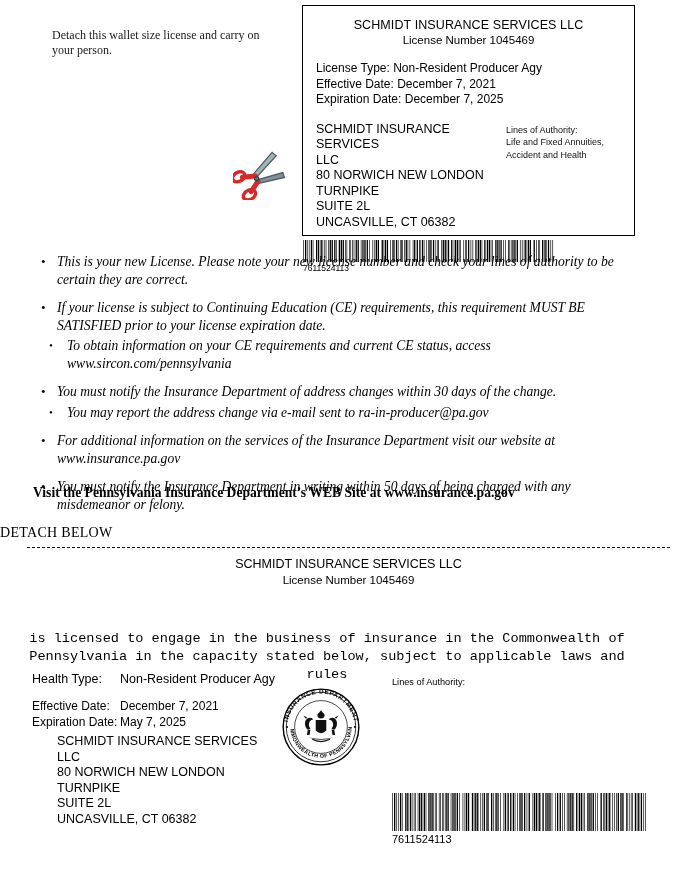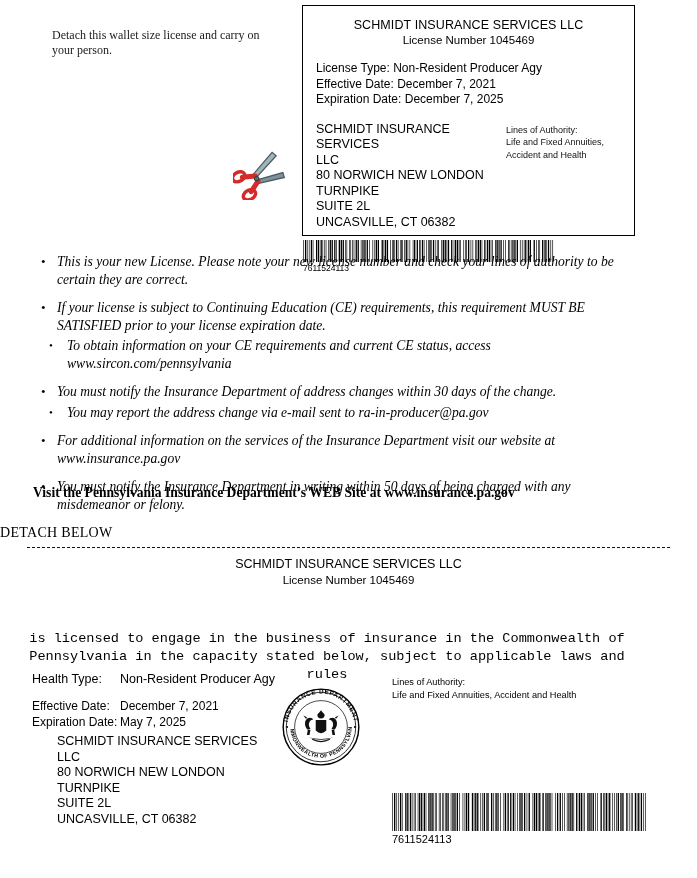--- a/index.html
+++ b/index.html
@@ -474,21 +474,20 @@
   <div>SCHMIDT INSURANCE SERVICES</div>
   <div>LLC</div>
   <div>80 NORWICH NEW LONDON</div>
   <div>TURNPIKE</div>
   <div>SUITE 2L</div>
   <div>UNCASVILLE, CT  06382</div>
 </div>
 
 <div class="abs" id="stub-loa">
   <div>Lines of Authority:</div>
-  <div>Life and Fixed Annuities, Accident and Health</div>
 </div>
 
 <div class="abs" id="seal">
   <svg width="88" height="88" viewBox="0 0 100 100">
     <defs>
       <path id="arcTop" d="M 12,50 A 38,38 0 0 1 88,50" fill="none"></path>
       <path id="arcBot" d="M 15,50 A 35,35 0 0 0 85,50" fill="none"></path>
     </defs>
     <circle cx="50" cy="50" r="43" fill="none" stroke="#000" stroke-width="1.6"></circle>
     <circle cx="50" cy="50" r="39.5" fill="none" stroke="#000" stroke-width="0.9"></circle>

